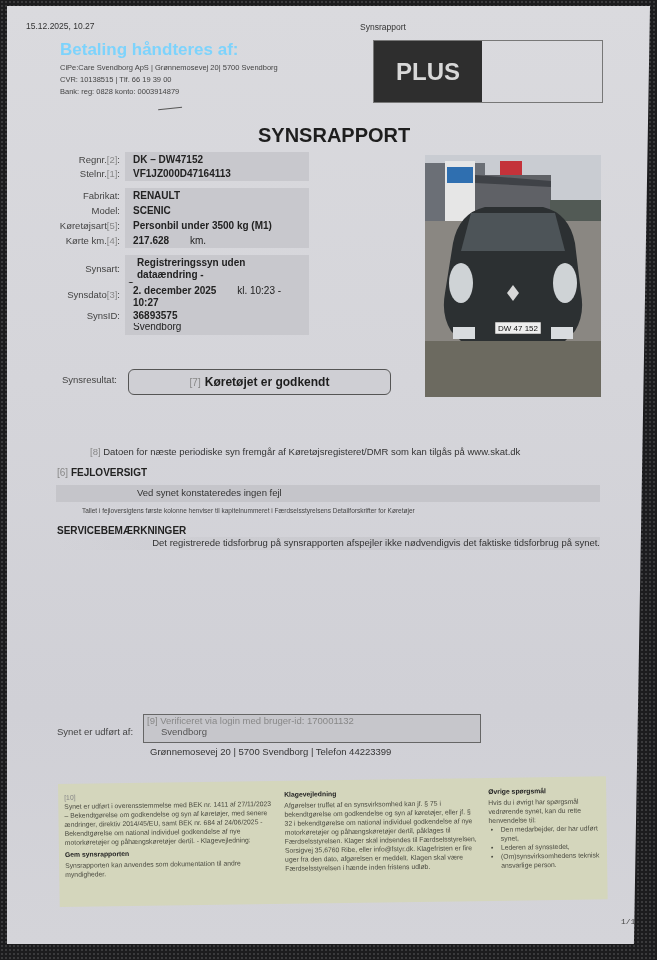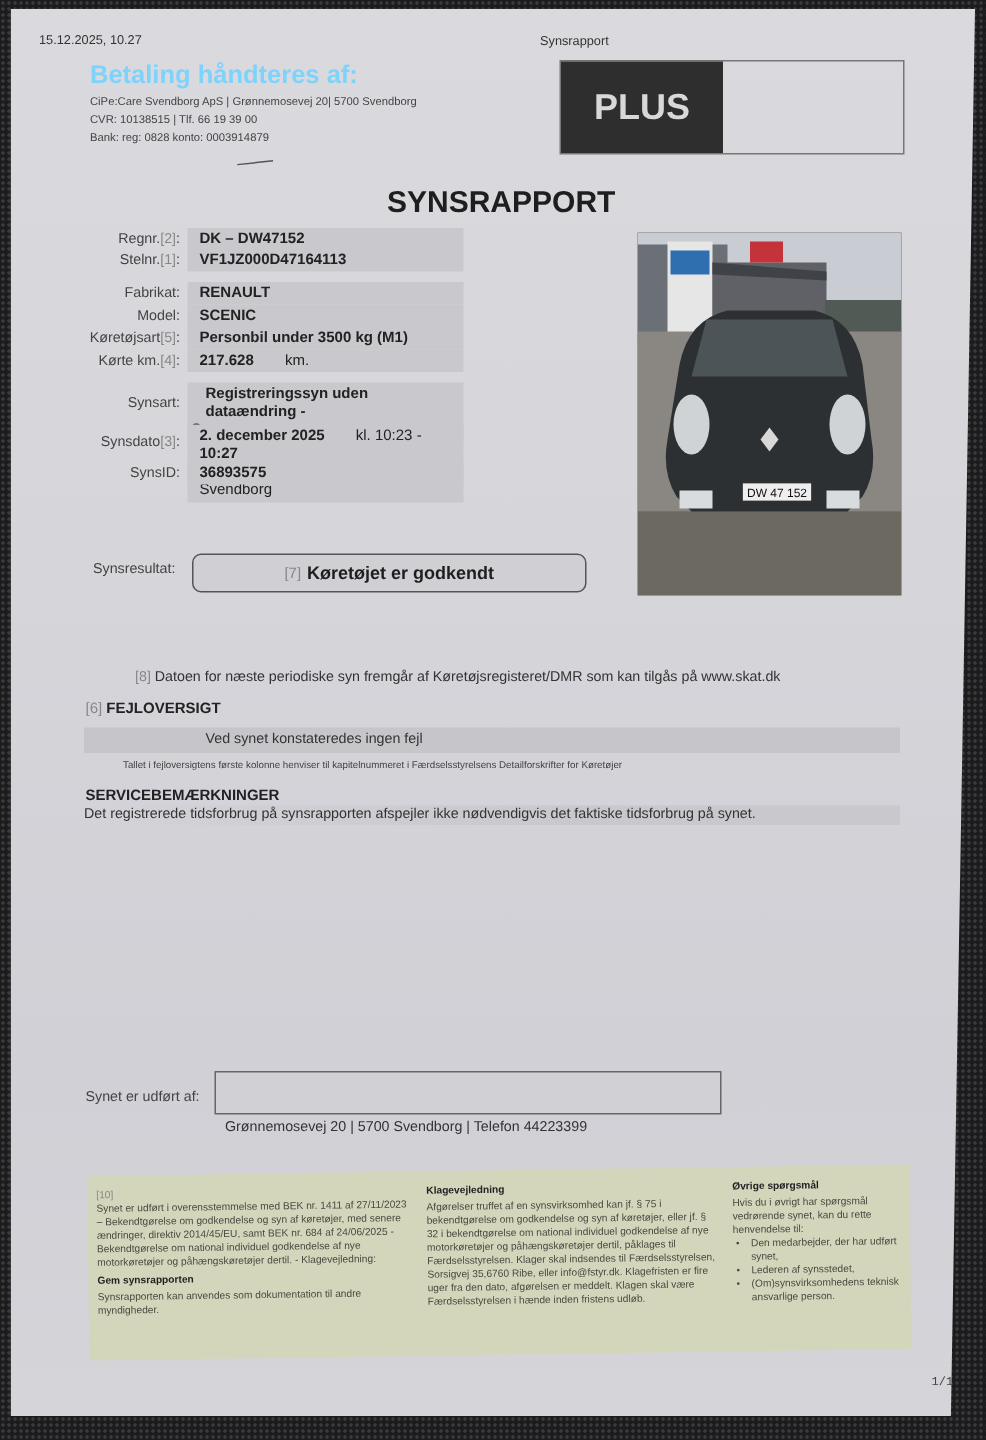--- a/index.html
+++ b/index.html
@@ -40,21 +40,21 @@
   .car-photo { left: 425px; top: 155px; width: 176px; height: 242px; overflow: hidden; background: #6e6c66; }
 
   .result-label { left: 62px; top: 374px; font-size: 9.5px; color: #444; }
   .result-box { left: 128px; top: 369px; width: 263px; height: 26px; border: 1.5px solid #555; border-radius: 6px; background: #cfcfd4; display: flex; align-items: center; justify-content: center; font-size: 12px; font-weight: bold; color: #1e1e1e; }
   .result-box .ref { font-weight: normal; font-size: 10px; margin-right: 4px; }
 
   .note8 { left: 57px; top: 446px; font-size: 9.5px; color: #333; margin-left: 33px; }
   .sec-title { font-size: 10px; font-weight: bold; color: #222; }
   .faults-bar { left: 56px; top: 485px; width: 544px; height: 17px; background: #c5c5ca; font-size: 9.5px; color: #333; padding: 2px 0 0 81px; }
   .faults-note { left: 82px; top: 507px; font-size: 6.5px; color: #444; }
-  .service-bar { left: 56px; top: 537px; width: 544px; height: 13px; background: linear-gradient(90deg, transparent 0%, #c8c8cd 60%); font-size: 9.5px; color: #333; }
+  .service-bar { left: 56px; top: 537px; width: 544px; height: 13px; background: linear-gradient(90deg, transparent 0%, #c8c8cd 60%); font-size: 9.5px; color: #333; text-align: right; }
 
   .performer-label { left: 57px; top: 726px; font-size: 9.5px; color: #444; }
   .performer-box { left: 143px; top: 714px; width: 338px; height: 29px; border: 1.5px solid #666; background: #d0d0d5; display: flex; }
   .performer-name { padding: 8px 6px 0 6px; font-size: 10px; font-weight: bold; color: #222; width: 117px; }
   .performer-verify { flex: 1; background: #c6c6cb; font-size: 9.5px; color: #888; padding: 1px 3px; line-height: 1.15; }
   .performer-verify .city { color: #555; padding-left: 14px; display: block; }
   .performer-addr { left: 150px; top: 746px; font-size: 9.5px; color: #333; }
 
   .info-box { left: 58px; top: 784px; width: 548px; height: 123px; background: #d4d6bc; transform: rotate(-0.8deg); transform-origin: left top; }
   .info-col { position: absolute; top: 10px; font-size: 6.8px; color: #4a4a40; line-height: 1.32; }
@@ -148,20 +148,24 @@
 
 <div class="abs sec-title" style="left:57px;top:467px"><span class="ref" style="font-weight:normal">[6]</span> <span>FEJLOVERSIGT</span></div>
 <div class="abs faults-bar">Ved synet konstateredes ingen fejl</div>
 <div class="abs faults-note">Tallet i fejloversigtens første kolonne henviser til kapitelnummeret i Færdselsstyrelsens Detailforskrifter for Køretøjer</div>
 
 <div class="abs sec-title" style="left:57px;top:525px">SERVICEBEMÆRKNINGER</div>
 <div class="abs service-bar">Det registrerede tidsforbrug på synsrapporten afspejler ikke nødvendigvis det faktiske tidsforbrug på synet.</div>
 
 <div class="abs performer-label">Synet er udført af:</div>
 <div class="abs performer-box">
+  <div class="performer-verify">
+    <span>[9] Verificeret via login med bruger-id: 170001132</span>
+    <span class="city">Svendborg</span>
+  </div>
 </div>
 <div class="abs performer-addr">Grønnemosevej 20 | 5700 Svendborg | Telefon 44223399</div>
 
 <div class="abs info-box">
   <div class="info-col" style="left:6px;width:210px">
     <div class="ref">[10]</div>
     <div>Synet er udført i overensstemmelse med BEK nr. 1411 af 27/11/2023 – Bekendtgørelse om godkendelse og syn af køretøjer, med senere ændringer, direktiv 2014/45/EU, samt BEK nr. 684 af 24/06/2025 - Bekendtgørelse om national individuel godkendelse af nye motorkøretøjer og påhængskøretøjer dertil. - Klagevejledning:</div>
     <h4 style="margin-top:3px">Gem synsrapporten</h4>
     <div>Synsrapporten kan anvendes som dokumentation til andre myndigheder.</div>
   </div>

